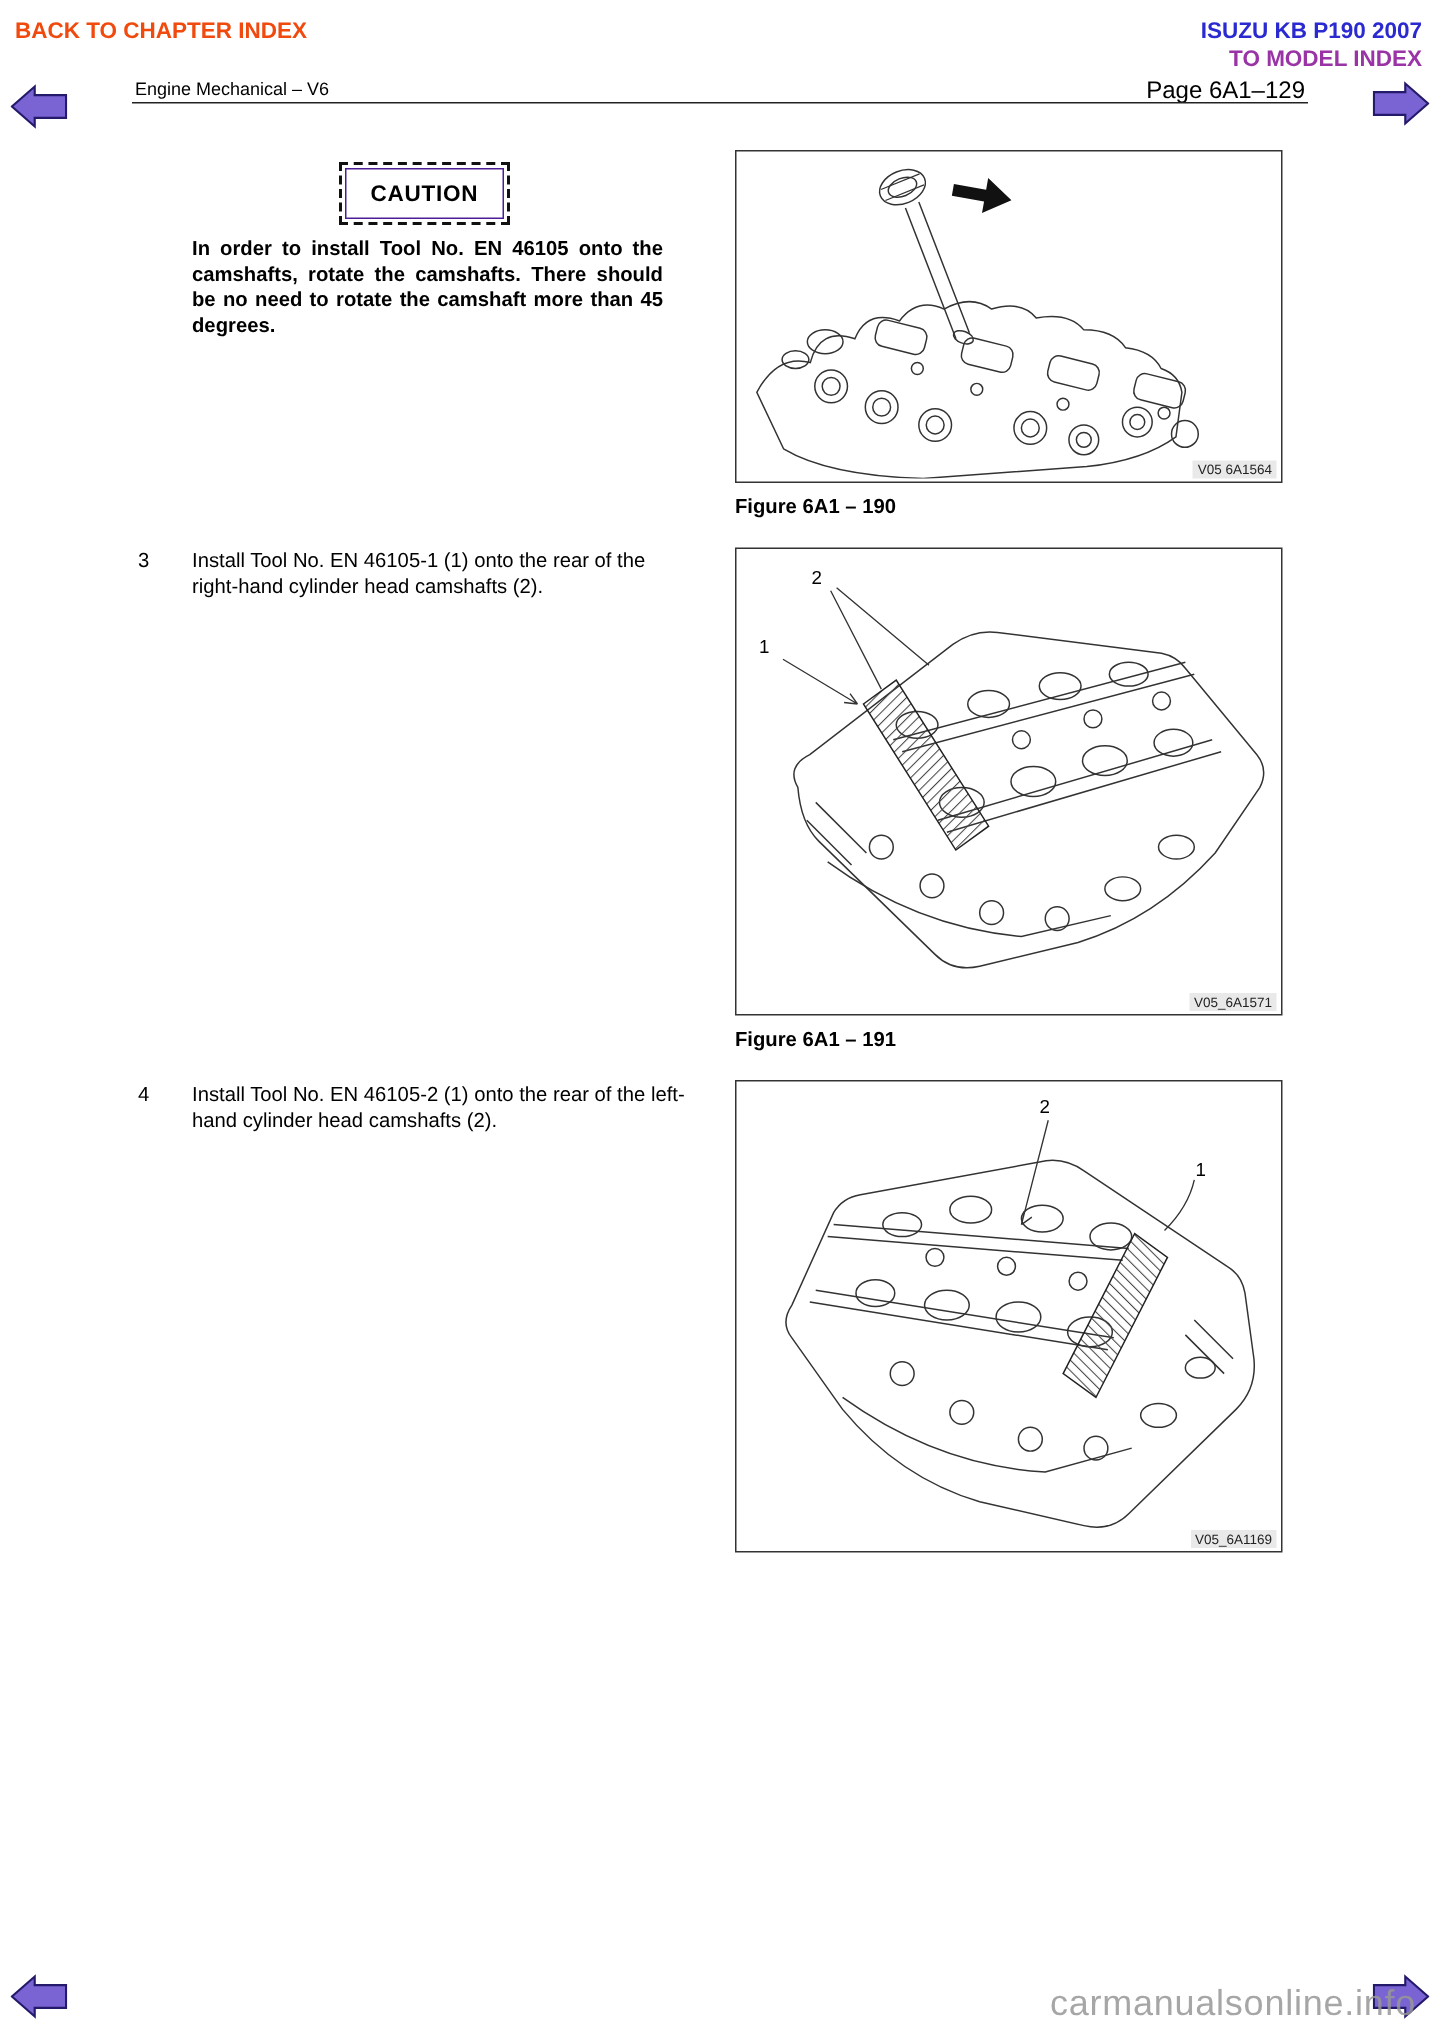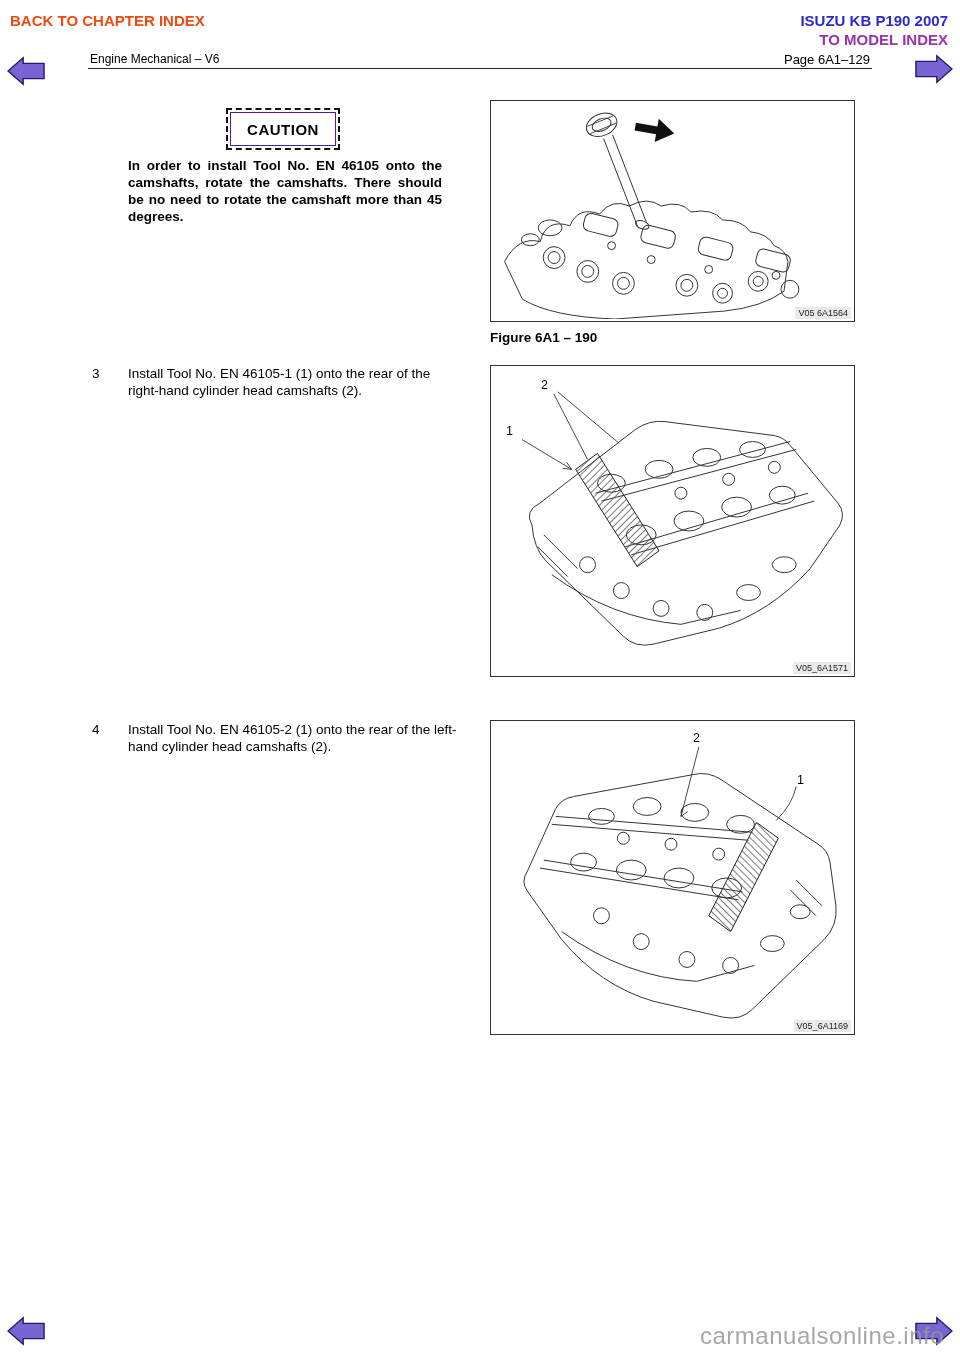--- a/index.html
+++ b/index.html
@@ -4,21 +4,21 @@
 <style>
   html,body { margin:0; padding:0; background:#ffffff; }
   body { font-family:"Liberation Sans", sans-serif; color:#000; }
   .page { position:relative; width:960px; height:1358px; background:#fff; overflow:hidden; }
 
   
   .link-back { position:absolute; left:10px; top:12px; font-size:15px; font-weight:bold; color:#f04a0e; cursor:pointer; }
   .link-brand { position:absolute; right:12px; top:12px; font-size:15px; font-weight:bold; color:#2a2ad0; cursor:pointer; }
   .link-model { position:absolute; right:12px; top:31px; font-size:15px; font-weight:bold; color:#9933a6; cursor:pointer; }
   .subhdr-left { position:absolute; left:90px; top:52px; font-size:12px; }
-  .subhdr-right { position:absolute; right:90px; top:52px; font-size:13px;text-align:center; }
+  .subhdr-right { position:absolute; right:90px; top:52px; font-size:16px;text-align:center; }
   .hrule { position:absolute; left:88px; width:784px; top:68px; border-top:1px solid #222; height:0; }
 
   .nav-arrow { position:absolute; cursor:pointer; }
   .arr-tl { left:7px;  top:56px; }
   .arr-tr { right:7px; top:54px; }
   .arr-bl { left:7px;  top:1316px; }
   .arr-br { right:7px; top:1316px; }
 
   
   .caution-box { position:absolute; left:230px; top:112px; width:104px; height:32px;
@@ -169,20 +169,21 @@
         <path d="M52,170 l34,34 M46,182 l30,30"></path>
         <polygon points="84,104 106,88 168,186 146,202" fill="url(#hatch2)" stroke="#222"></polygon>
         <path d="M62,28 L96,94 M66,26 L128,78" stroke-width="0.9"></path>
         <path d="M30,74 L80,104 M80,104 l-9,-1 M80,104 l-5,-7" stroke-width="0.9"></path>
       </g>
     </svg>
     <span class="callout" style="left:50px; top:12px;">2</span>
     <span class="callout" style="left:15px; top:58px;">1</span>
     <span class="fig-code">V05_6A1571</span>
   </div>
+  <div class="fig-caption cap-2">Figure 6A1 – 191</div>
 
   <div class="step step-4">
     <span class="step-num">4</span>
     <span>Install Tool No. EN 46105-2 (1) onto the rear of the left-hand cylinder head camshafts (2).</span>
   </div>
 
   <div class="figure fig-3">
     <svg viewBox="0 0 363 313" width="363" height="311">
       <defs>
         <pattern id="hatch3" width="5" height="5" patternUnits="userSpaceOnUse" patternTransform="rotate(-45)">

